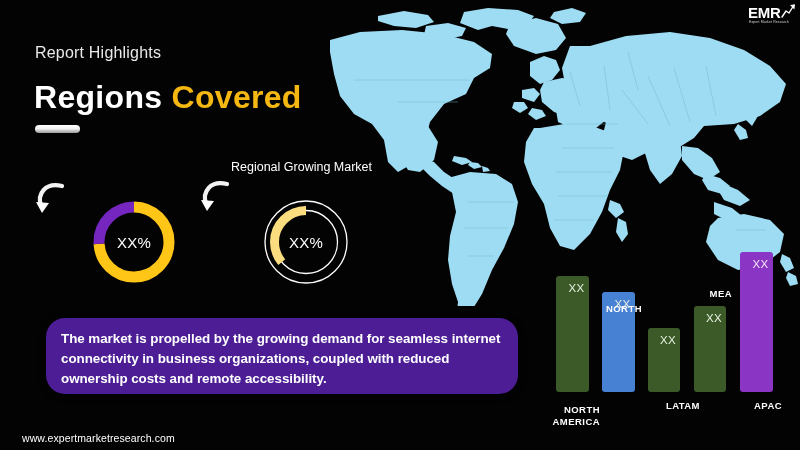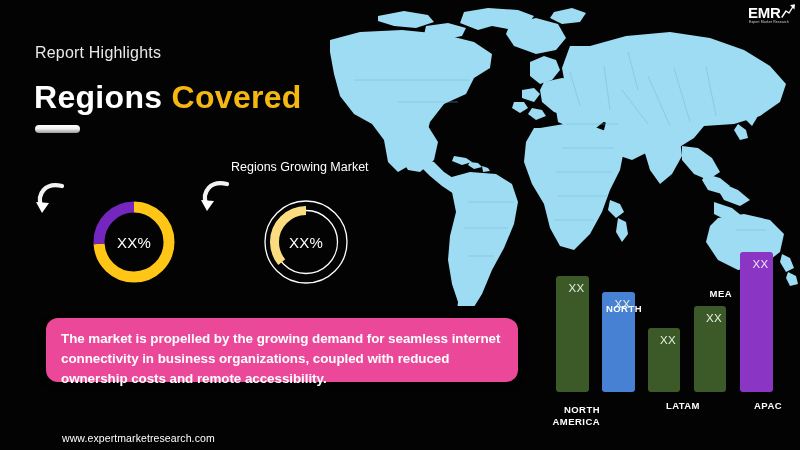--- a/index.html
+++ b/index.html
@@ -44,22 +44,22 @@
     color:#ffffff;font-size:15px;letter-spacing:.3px;
   }
 
   .curve-arrow{position:absolute;width:34px;height:40px;}
   #arrow-1{left:35px;top:178px;}
   #arrow-2{left:200px;top:176px;}
   .curve-arrow svg{display:block;overflow:visible;}
 
   
   #callout{
-    position:absolute;left:46px;top:318px;width:472px;height:64px;
-    background:#ec4899;border-radius:12px;
+    position:absolute;left:46px;top:318px;width:472px;height:76px;
+    background:#4c1d95;border-radius:19px;
     box-shadow:0 2px 7px rgba(0,0,0,.55);
   }
   #callout-text{
     position:absolute;left:15px;right:14px;top:11px;
     color:#ffffff;font-size:13.4px;font-weight:bold;line-height:20px;
     letter-spacing:-.05px;
   }
 
   
   #bars{position:absolute;left:552px;top:276px;width:248px;height:160px;}
@@ -70,21 +70,21 @@
   }
   .bar-label{
     position:absolute;text-align:right;color:#ffffff;
     font-size:9.5px;font-weight:bold;letter-spacing:.45px;line-height:12px;
     white-space:pre-line;
   }
 
   
   #footer-url{
     position:absolute;left:22px;top:432px;
-    font-size:10.5px;color:#ffffff;letter-spacing:.1px;margin-left:40px;
+    font-size:10.5px;color:#ffffff;letter-spacing:.1px;
   }
   #logo{position:absolute;left:744px;top:3px;width:52px;height:26px;}
   #logo-mark{
     position:absolute;left:4px;top:2px;font-size:15px;font-weight:bold;
     color:#ffffff;letter-spacing:-.3px;line-height:15px;
   }
   #logo-tagline{
     position:absolute;left:5px;top:17px;font-size:3.4px;color:#d8d8d8;
     letter-spacing:.15px;white-space:nowrap;
   }
@@ -191,21 +191,21 @@
   <div class="donut" id="donut-1">
     <svg viewBox="0 0 88 88">
 
       <circle cx="44" cy="44" r="35" fill="none" stroke="#ffc517" stroke-width="11" stroke-dasharray="162.7 57.2" stroke-dashoffset="0" transform="rotate(-90 44 44)"></circle>
 
       <circle cx="44" cy="44" r="35" fill="none" stroke="#7526bf" stroke-width="11" stroke-dasharray="57.2 162.7" stroke-dashoffset="-162.7" transform="rotate(-90 44 44)"></circle>
     </svg>
     <div class="donut-value">XX%</div>
   </div>
 
-  <div class="donut-title" id="donut-title-2">Regions Growing Market</div>
+  <div class="donut-title" id="donut-title-2">Regional Growing Market</div>
   <div class="curve-arrow" id="arrow-2">
     <svg viewBox="0 0 34 40">
       <path d="M27 8 C10 4 2 16 6 28" stroke="#f2f2f2" stroke-width="4.2" fill="none" stroke-linecap="round"></path>
       <path d="M1 24 L7 35 L14 25 Z" fill="#ffffff"></path>
     </svg>
   </div>
   <div class="donut" id="donut-2">
     <svg viewBox="0 0 88 88">
 
       <circle cx="44" cy="44" r="41" fill="none" stroke="#ffffff" stroke-width="1.3"></circle>

